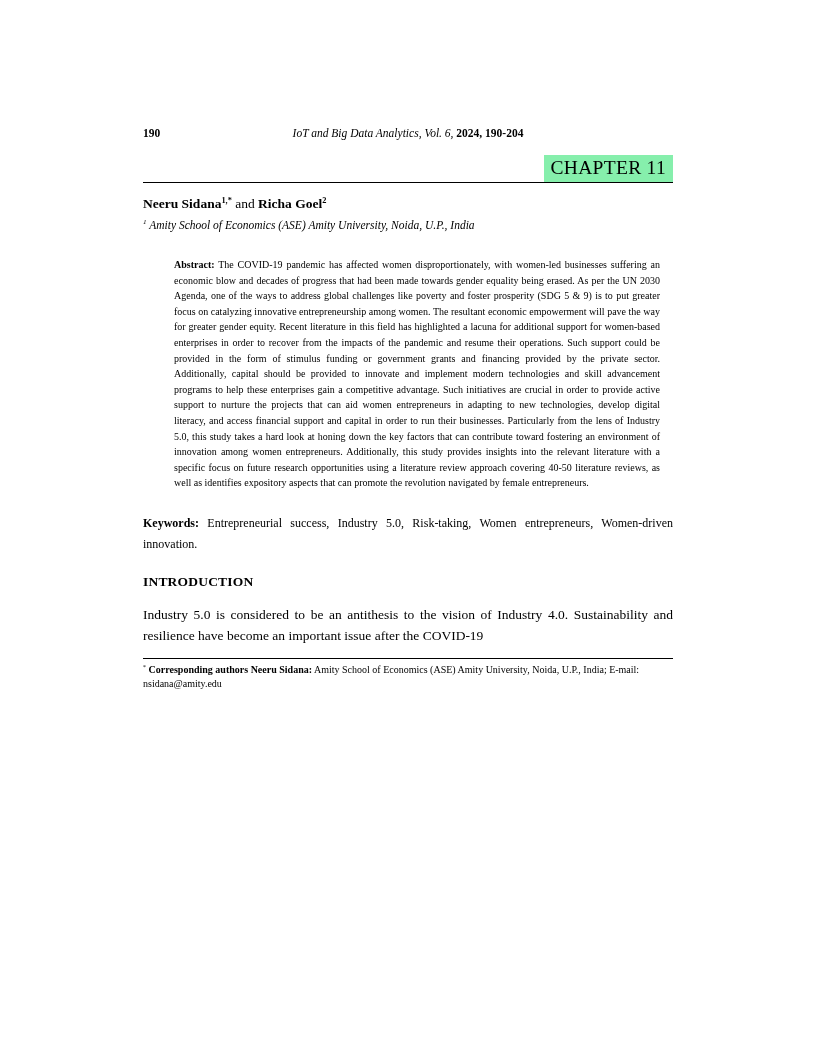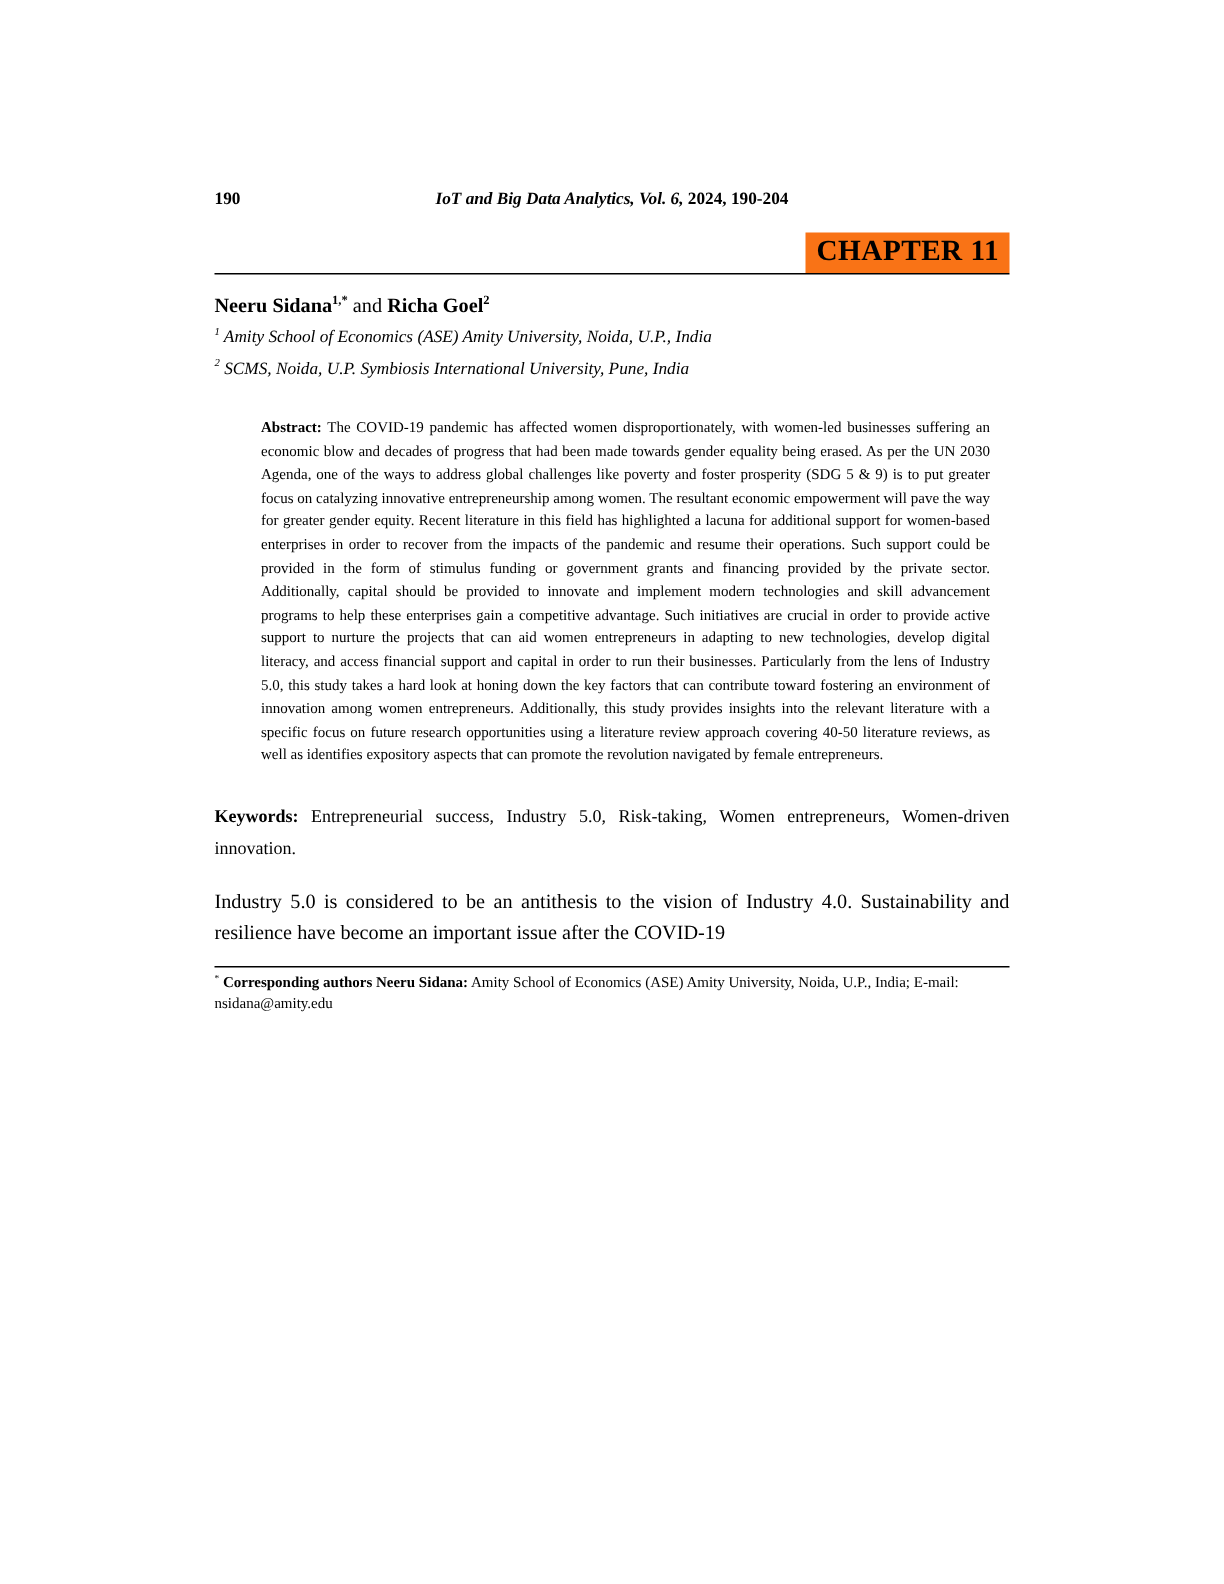--- a/index.html
+++ b/index.html
@@ -8,44 +8,44 @@
     width: 816px;
     height: 1056px;
     background: #ffffff;
     color: #000000;
     font-family: "Liberation Serif", "DejaVu Serif", serif;
     padding: 127px 143px 0 143px;
     position: relative;
     overflow: hidden;
   }
   .b  { font-weight: bold; }
-  .bi { font-weight: bold; font-style: italic; }
+  .bi { font-weight: normal; font-style: italic; }
   sup { font-size: 0.62em; vertical-align: super; line-height: 0; }
 
   .running-head {
     position: relative;
     font-size: 11.5px;
     text-align: center;
     height: 15px;
   }
   .running-head .page-num {
     position: absolute;
     left: 0;
     top: 0;
     font-weight: bold;
   }
   .chapter-row {
     text-align: right;
     margin-top: 13px;
   }
   .chapter-box {
     display: inline-block;
-    background: #f97316;
+    background: #86efac;
     font-size: 19.5px;
-    font-weight: bold;
+    font-weight: normal;
     padding: 2px 7px 3px 7px;
     letter-spacing: 0.3px;
     margin-left: 10px;
   }
   .head-rule {
     border: none;
     border-top: 1.4px solid #000;
     margin: 0;
   }
   h1.title {
@@ -122,26 +122,26 @@
 
   <div class="chapter-row">
     <span class="chapter-box">CHAPTER 11</span>
   </div>
   <hr class="head-rule">
 
 
   <p class="authors"><span class="b">Neeru Sidana</span><sup class="b">1,*</sup><span> and </span><span class="b">Richa Goel</span><sup class="b">2</sup></p>
 
   <p class="affil"><sup>1</sup><span> Amity School of Economics (ASE) Amity University, Noida, U.P., India</span></p>
-  <p class="affil"><sup>2</sup><span> SCMS, Noida, U.P. Symbiosis International University, Pune, India</span></p>
 
   <p class="abstract"><span class="b">Abstract:</span> <span>The COVID-19 pandemic has affected women disproportionately, with women-led businesses suffering an economic blow and decades of progress that had been made towards gender equality being erased. As per the UN 2030 Agenda, one of the ways to address global challenges like poverty and foster prosperity (SDG 5 &amp; 9) is to put greater focus on catalyzing innovative entrepreneurship among women. The resultant economic empowerment will pave the way for greater gender equity. Recent literature in this field has highlighted a lacuna for additional support for women-based enterprises in order to recover from the impacts of the pandemic and resume their operations. Such support could be provided in the form of stimulus funding or government grants and financing provided by the private sector. Additionally, capital should be provided to innovate and implement modern technologies and skill advancement programs to help these enterprises gain a competitive advantage. Such initiatives are crucial in order to provide active support to nurture the projects that can aid women entrepreneurs in adapting to new technologies, develop digital literacy, and access financial support and capital in order to run their businesses. Particularly from the lens of Industry 5.0, this study takes a hard look at honing down the key factors that can contribute toward fostering an environment of innovation among women entrepreneurs. Additionally, this study provides insights into the relevant literature with a specific focus on future research opportunities using a literature review approach covering 40-50 literature reviews, as well as identifies expository aspects that can promote the revolution navigated by female entrepreneurs.</span></p>
 
   <p class="keywords"><span class="b">Keywords:</span><span> Entrepreneurial success, Industry 5.0, Risk-taking, Women entrepreneurs, Women-driven innovation.</span></p>
 
+  <h2 class="section-heading">INTRODUCTION</h2>
 
   <p class="section-body">Industry 5.0 is considered to be an antithesis to the vision of Industry 4.0. Sustainability and resilience have become an important issue after the COVID-19</p>
 
   <hr class="footnote-rule">
 
   <p class="footnote"><sup>*</sup><span class="b"> Corresponding authors Neeru Sidana:</span><span> Amity School of Economics (ASE) Amity University, Noida, U.P., India; E-mail: nsidana@amity.edu</span></p>
 
   <div class="book-footer">
   </div>
 

